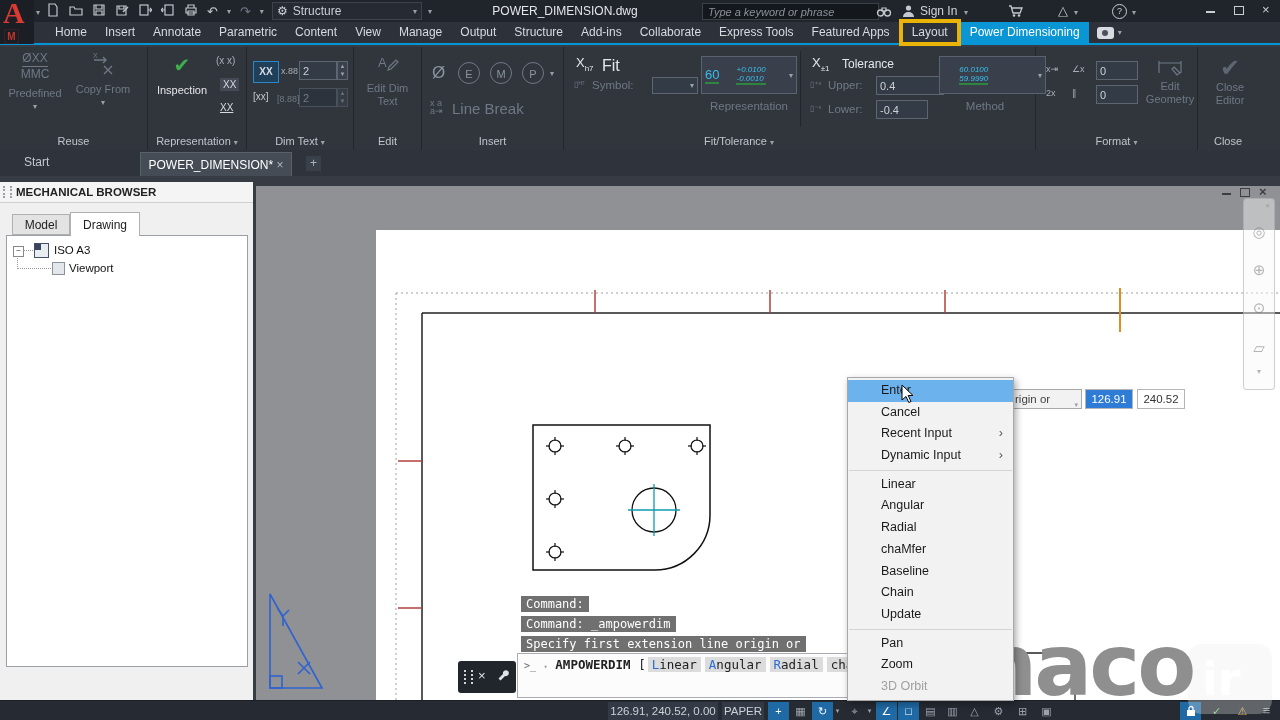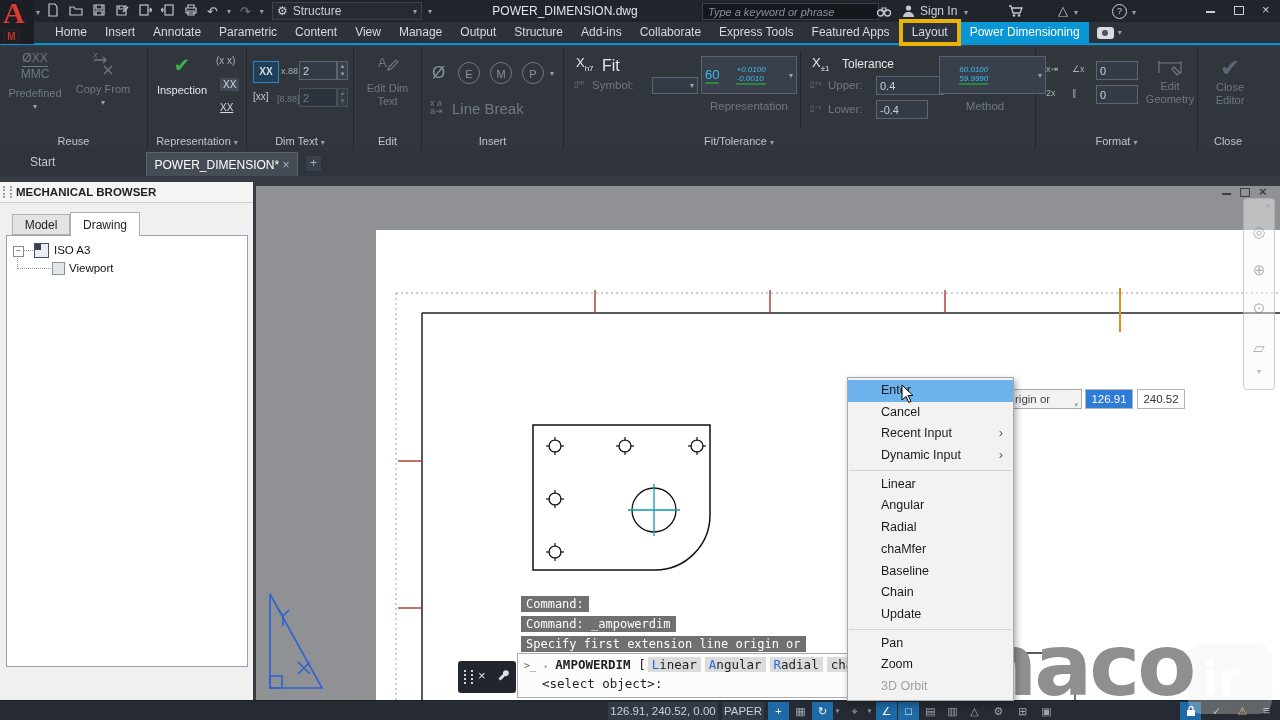--- a/index.html
+++ b/index.html
@@ -40,21 +40,21 @@
   .spin{position:absolute;width:11px;height:19px;background:#3a414c;border:1px solid #5c6570;box-sizing:border-box;font-size:6px;color:#9aa1ab;text-align:center;line-height:8px;}
   .pv{position:absolute;background:#39404b;border:1px solid #596270;box-sizing:border-box;display:flex;align-items:center;padding:2px 3px;gap:17px;}
   .pv .st{display:flex;flex-direction:column;font-size:8px;line-height:9px;color:#38bdee;font-style:normal;border-bottom:2px solid #2e8540;}
   .pv .mn{font-size:13px;color:#38bdee;border-bottom:2px solid #2e8540;}
   .pv .cv{margin-left:auto;color:#9aa1ab;font-size:8px;}
   .circ{display:inline-block;width:22px;height:22px;border:1.5px solid #6f7884;border-radius:50%;color:#8b93a0;font-size:11px;text-align:center;line-height:22px;box-sizing:border-box;}
   .mini{font-size:10px;color:#a8aeb7;}
   .drop{position:absolute;height:17px;background:#333b46;border:1px solid #5c6570;box-sizing:border-box;color:#9aa1ab;font-size:8px;text-align:right;padding:3px 3px 0 0;}
   
   .filerow{left:0;top:150px;width:1280px;height:26px;background:#2f343c;z-index:4;}
-  .ftab{position:absolute;font-size:12px;color:#c3c8cf;margin-left:6px;}
+  .ftab{position:absolute;font-size:12px;color:#c3c8cf;}
   .ftab.active{background:#454c56;border:1px solid #5a626c;border-bottom:none;color:#fff;}
   .plusbox{position:absolute;width:15px;height:15px;background:#3a4049;color:#aeb4bc;text-align:center;line-height:14px;font-size:12px;}
   
   .palette{left:0;top:182px;width:253px;height:518px;background:#f0f0f0;z-index:3;}
   .palhdr{left:0;top:0;width:253px;height:20px;background:#f4f4f4;border-bottom:1px solid #d0d0d0;color:#222;font-size:11.5px;font-weight:bold;line-height:20px;}
   .grip{left:3px;top:4px;width:5px;height:12px;border-left:2px dotted #9aa0a6;border-right:2px dotted #9aa0a6;}
   .ptab{position:absolute;font-size:12px;color:#222;text-align:center;box-sizing:border-box;}
   .treebox{left:6px;top:53px;width:240px;height:430px;background:#fff;border:1px solid #9aa0a6;}
   .titem{position:absolute;font-size:11.5px;color:#111;}
   .expand{position:absolute;width:9px;height:9px;border:1px solid #888;background:#fff;font-size:8px;line-height:7px;text-align:center;color:#333;}
@@ -473,21 +473,20 @@
         </svg></span>
   </div>
 
   <div class="x cmdbox">
     <div style="padding:3px 0 0 6px;white-space:nowrap">
       <span style="color:#666;font-size:10px">&gt;_</span>
       <span class="car" style="font-size:7px">▾</span>
       <span style="font-weight:bold">AMPOWERDIM</span>
       <span>[</span><span class="pill"><span class="k">L</span><span>inear</span></span><span class="pill"><span class="k">A</span><span>ngular</span></span><span class="pill"><span class="k">R</span><span>adial</span></span><span class="pill"><span>cha</span><span class="k">M</span><span>fer</span></span>
     </div>
-    <div style="padding:4px 0 0 24px">&lt;select object&gt;:</div>
   </div>
 
   <div class="x dyntip"><span>rigin or</span><span class="car" style="position:absolute;right:3px;top:6px;font-size:7px">▾</span></div>
   <div class="dynf" style="left:1085px;background:#fff">
       <span style="display:block;background:#2f7cd6;color:#fff">126.91</span>
     </div>
   <div class="dynf" style="left:1137px;background:#fff;color:#333"><span>240.52</span></div>
 
   <div class="x menu">
     <div class="mi hl"><span>Enter</span></div>

